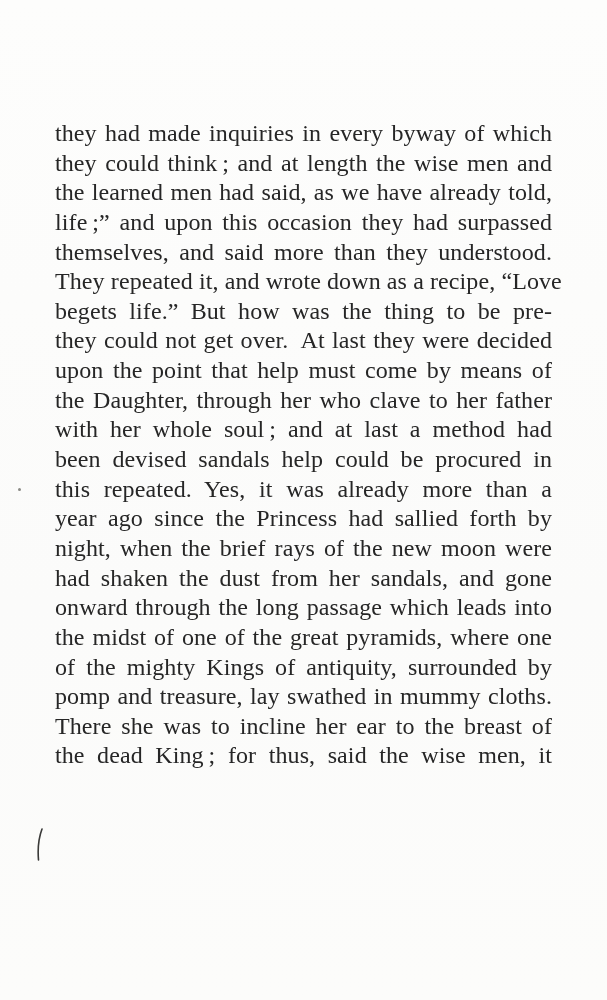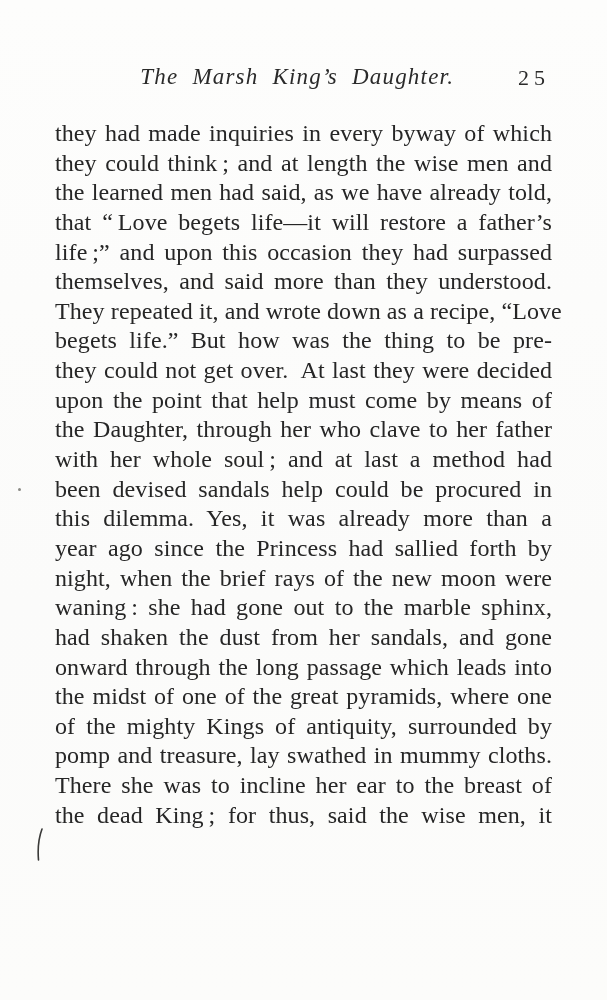--- a/index.html
+++ b/index.html
@@ -77,43 +77,37 @@
     height: 3px;
     border-radius: 50%;
     background: #8a8a85;
   }
 </style>
 </head>
 <body>
 
 <div class="page">
 
-  <header class="page-header">
-    <span class="running-title">The Marsh King’s Daughter.</span>
-    <span class="page-number">25</span>
-  </header>
 
   <main class="page-body">
       <div class="line">they had made inquiries in every byway of which</div>
       <div class="line">they could think ; and at length the wise men and</div>
       <div class="line">the learned men had said, as we have already told,</div>
-      <div class="line">that “ Love begets life—it will restore a father’s</div>
       <div class="line">life ;” and upon this occasion they had surpassed</div>
       <div class="line">themselves, and said more than they understood.</div>
       <div class="line">They repeated it, and wrote down as a recipe, “Love</div>
       <div class="line">begets life.” But how was the thing to be pre-</div>
       <div class="line">they could not get over. At last they were decided</div>
       <div class="line">upon the point that help must come by means of</div>
       <div class="line">the Daughter, through her who clave to her father</div>
       <div class="line">with her whole soul ; and at last a method had</div>
       <div class="line">been devised sandals help could be procured in</div>
-      <div class="line">this dilemma. Yes, it was already more than a</div>
+      <div class="line">this repeated. Yes, it was already more than a</div>
       <div class="line">year ago since the Princess had sallied forth by</div>
       <div class="line">night, when the brief rays of the new moon were</div>
-      <div class="line">waning : she had gone out to the marble sphinx,</div>
       <div class="line">had shaken the dust from her sandals, and gone</div>
       <div class="line">onward through the long passage which leads into</div>
       <div class="line">the midst of one of the great pyramids, where one</div>
       <div class="line">of the mighty Kings of antiquity, surrounded by</div>
       <div class="line">pomp and treasure, lay swathed in mummy cloths.</div>
       <div class="line">There she was to incline her ear to the breast of</div>
       <div class="line">the dead King ; for thus, said the wise men, it</div>
     </main>
 
   <span class="ink-stroke">

